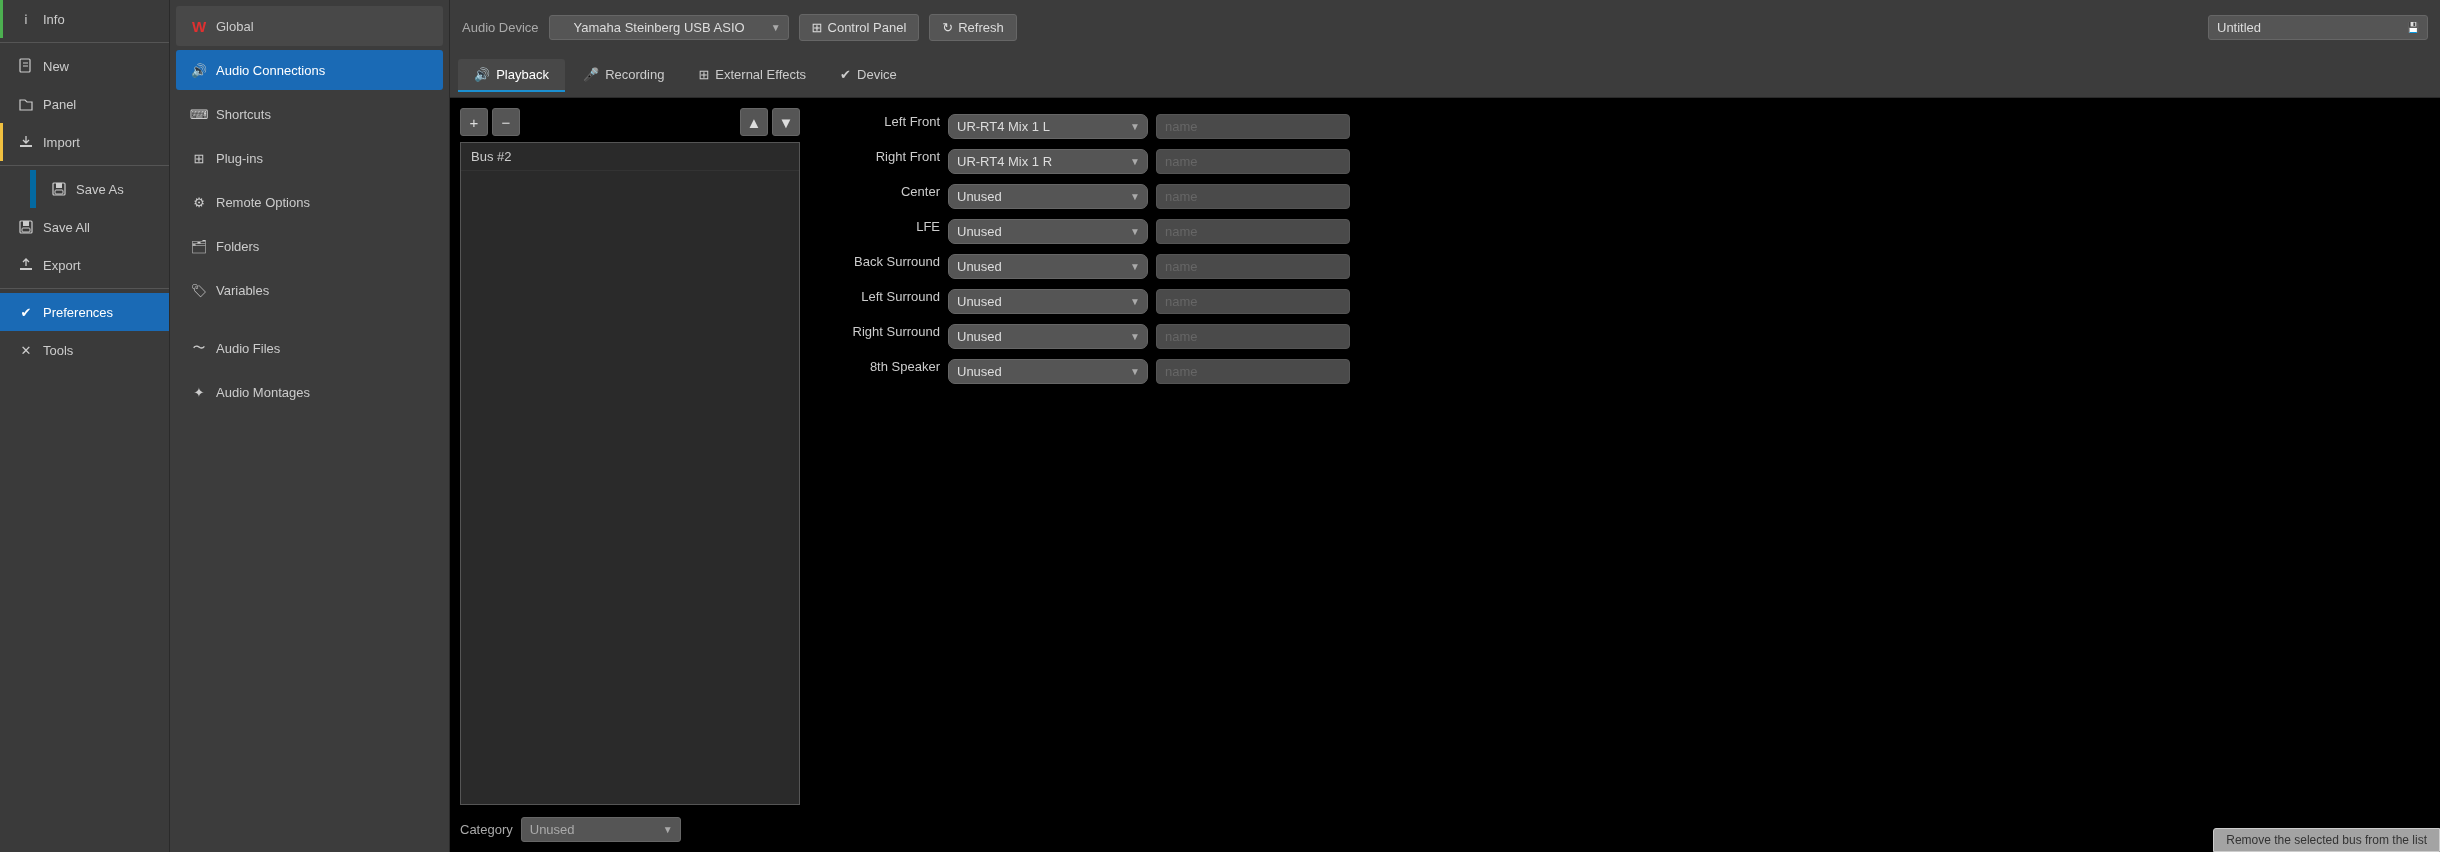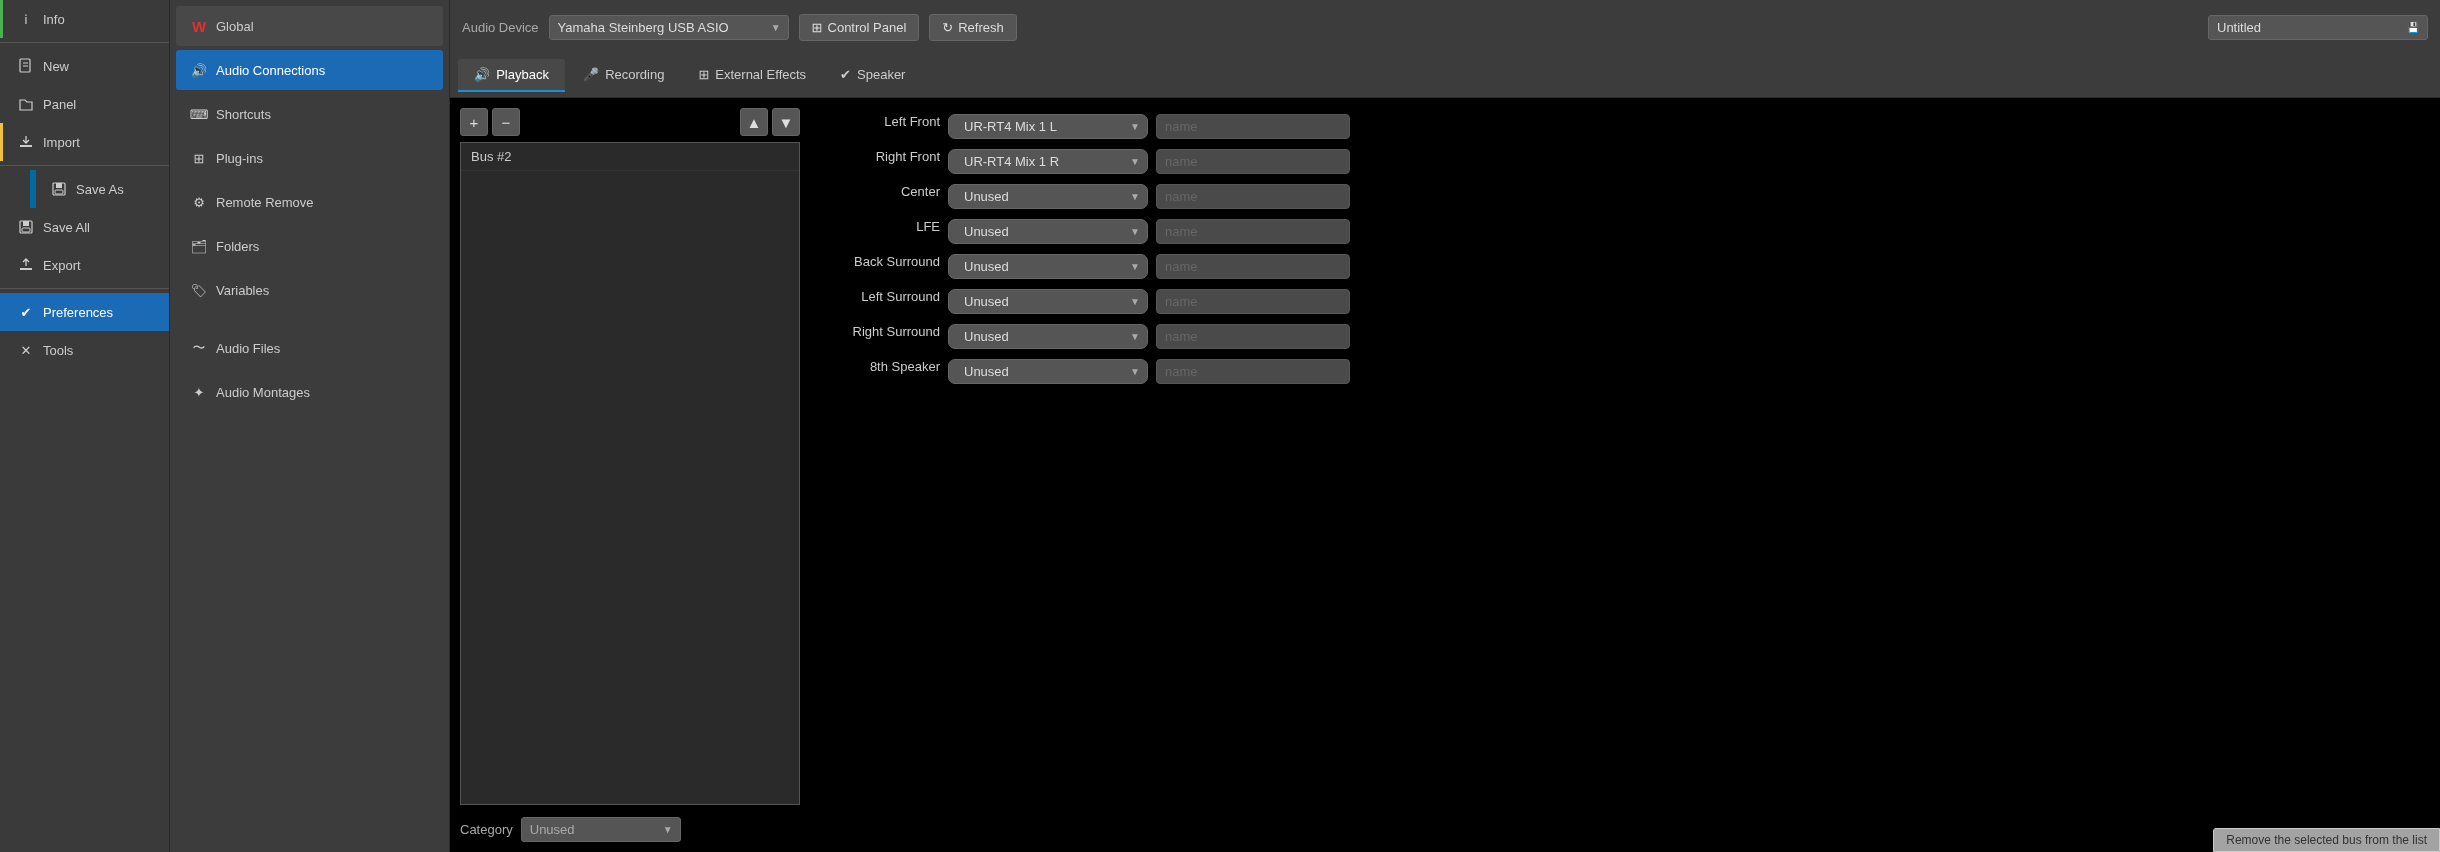--- a/index.html
+++ b/index.html
@@ -99,21 +99,21 @@
     }
     .topbar-label {
       color: #aaa;
       font-size: 13px;
     }
     .topbar-select {
       background: #555;
       color: #ddd;
       border: 1px solid #666;
       border-radius: 3px;
-      padding: 4px 28px 4px 8px;
+      padding: 4px 28px 4px 24px;
       font-size: 13px;
       cursor: pointer;
       appearance: none;
       -webkit-appearance: none;
       min-width: 240px;
     }
     .select-wrapper {
       position: relative;
       display: inline-flex;
       align-items: center;
@@ -272,21 +272,21 @@
     .channel-select-wrapper {
       position: relative;
       display: inline-flex;
       align-items: center;
     }
     .channel-select {
       background: #555;
       color: #ddd;
       border: 1px solid #666;
       border-radius: 7px;
-      padding: 4px 28px 4px 15px;
+      padding: 4px 28px 4px 8px;
       font-size: 13px;
       cursor: pointer;
       appearance: none;
       -webkit-appearance: none;
       min-width: 200px;
     }
     .channel-name-input {
       background: #4a4a4a;
       color: #888;
       border: 1px solid #555;
@@ -399,21 +399,21 @@
   <div class="panel-middle-item">
     <span class="sidebar-icon">⌨</span>
     <span>Shortcuts</span>
   </div>
   <div class="panel-middle-item">
     <span class="sidebar-icon">⊞</span>
     <span>Plug-ins</span>
   </div>
   <div class="panel-middle-item">
     <span class="sidebar-icon">⚙</span>
-    <span>Remote Remove</span>
+    <span>Remote Options</span>
   </div>
   <div class="panel-middle-item">
     <span class="sidebar-icon">🗂</span>
     <span>Folders</span>
   </div>
   <div class="panel-middle-item">
     <span class="sidebar-icon">🏷</span>
     <span>Variables</span>
   </div>
   <div class="panel-middle-section-gap"></div>
@@ -460,21 +460,21 @@
     <div class="tab">
       <span>🎤</span>
       <span>Recording</span>
     </div>
     <div class="tab">
       <span>⊞</span>
       <span>External Effects</span>
     </div>
     <div class="tab">
       <span>✔</span>
-      <span>Speaker</span>
+      <span>Device</span>
     </div>
   </div>
 
   <div class="content-area">
 
     <div class="bus-panel">
       <div class="bus-toolbar">
         <button class="bus-btn">
           <span>+</span>
         </button>

